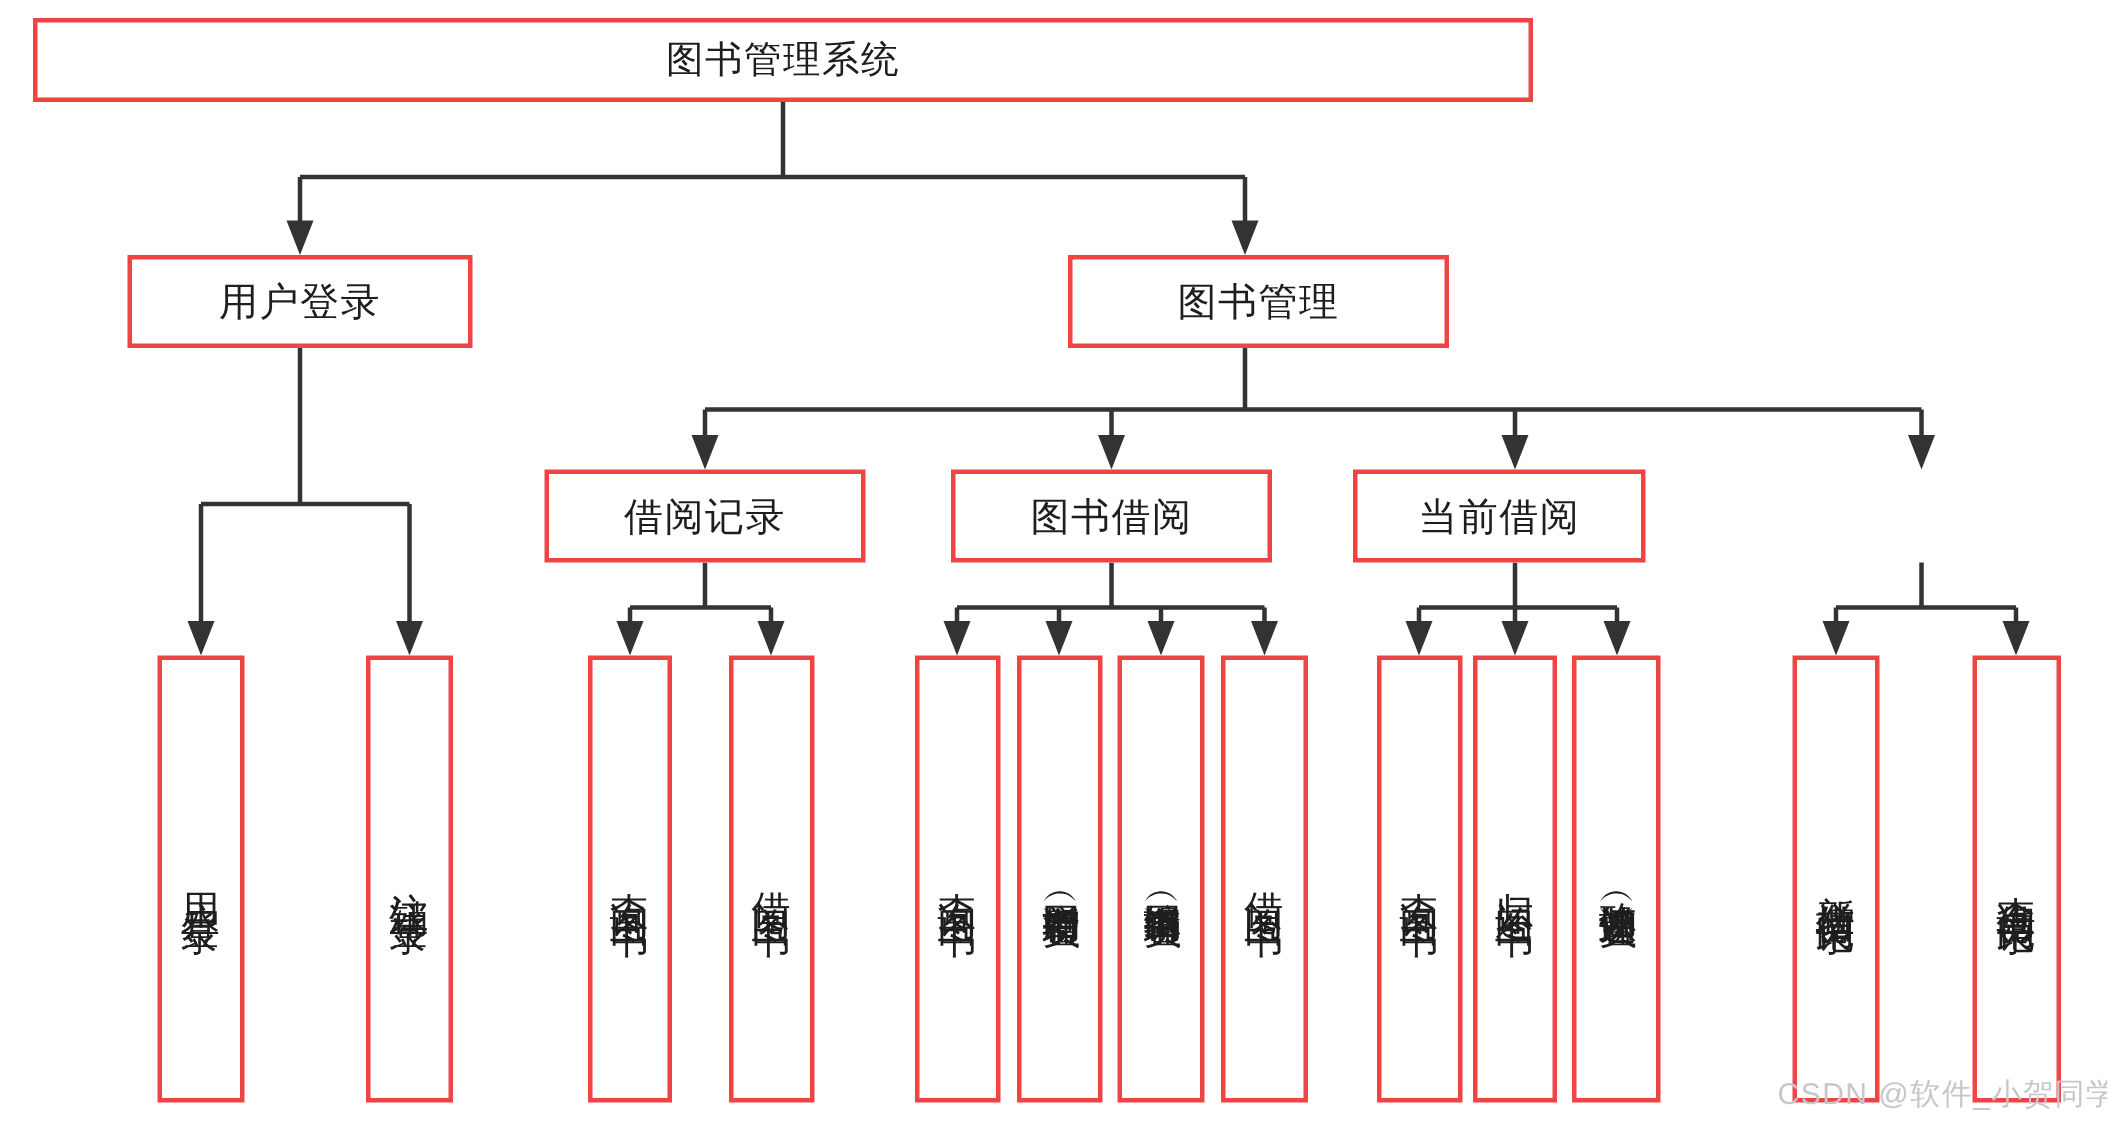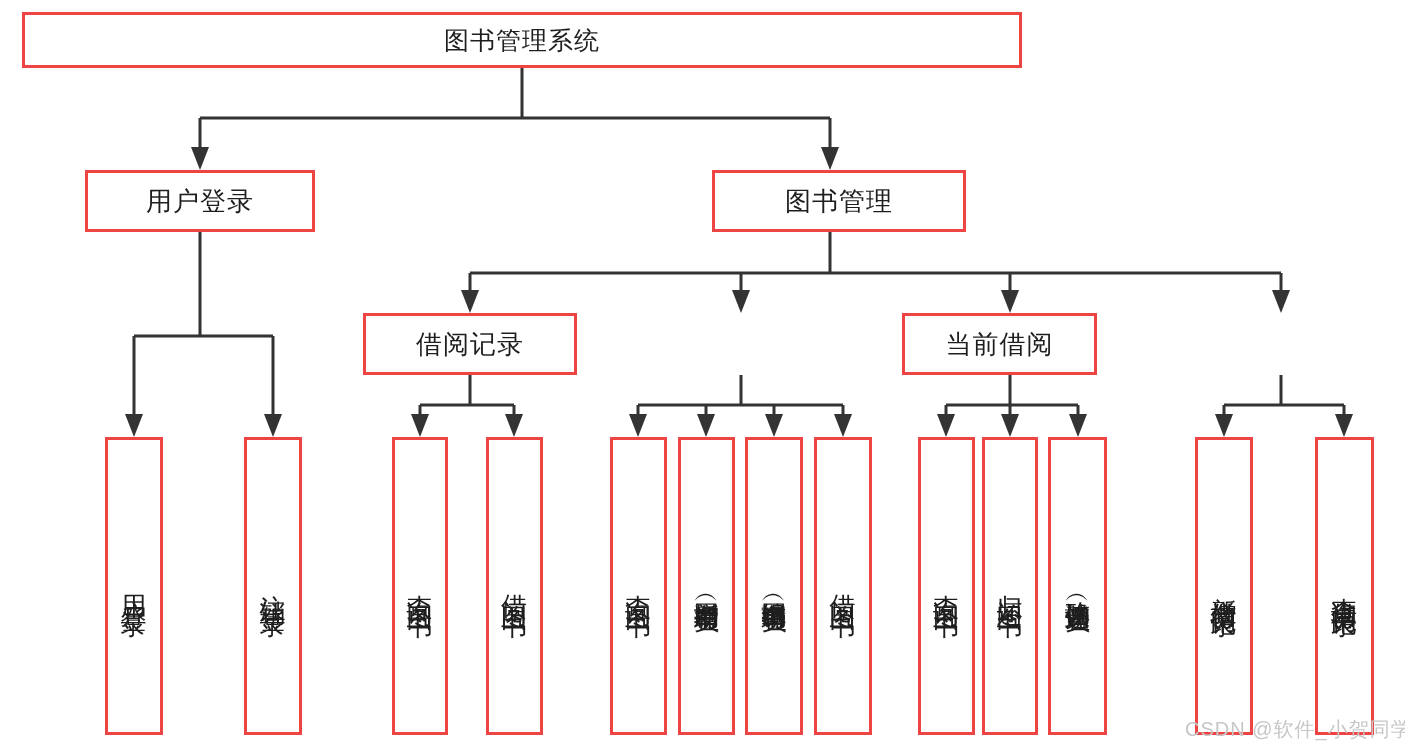--- a/index.html
+++ b/index.html
@@ -78,20 +78,23 @@
   <div class="node h" style="left:85px;top:170px;width:230px;height:62px">
     <span>用户登录</span>
   </div>
   <div class="node h" style="left:712px;top:170px;width:254px;height:62px">
     <span>图书管理</span>
   </div>
 
   <div class="node h" style="left:363px;top:313px;width:214px;height:62px">
     <span>借阅记录</span>
   </div>
+  <div class="node h" style="left:634px;top:313px;width:214px;height:62px">
+    <span>图书借阅</span>
+  </div>
   <div class="node h" style="left:902px;top:313px;width:195px;height:62px">
     <span>当前借阅</span>
   </div>
 
   <div class="node v" style="left:105px;top:437px;width:58px;height:298px">
     <span>用户登录</span>
   </div>
   <div class="node v" style="left:244px;top:437px;width:58px;height:298px">
     <span>注销登录</span>
   </div>

